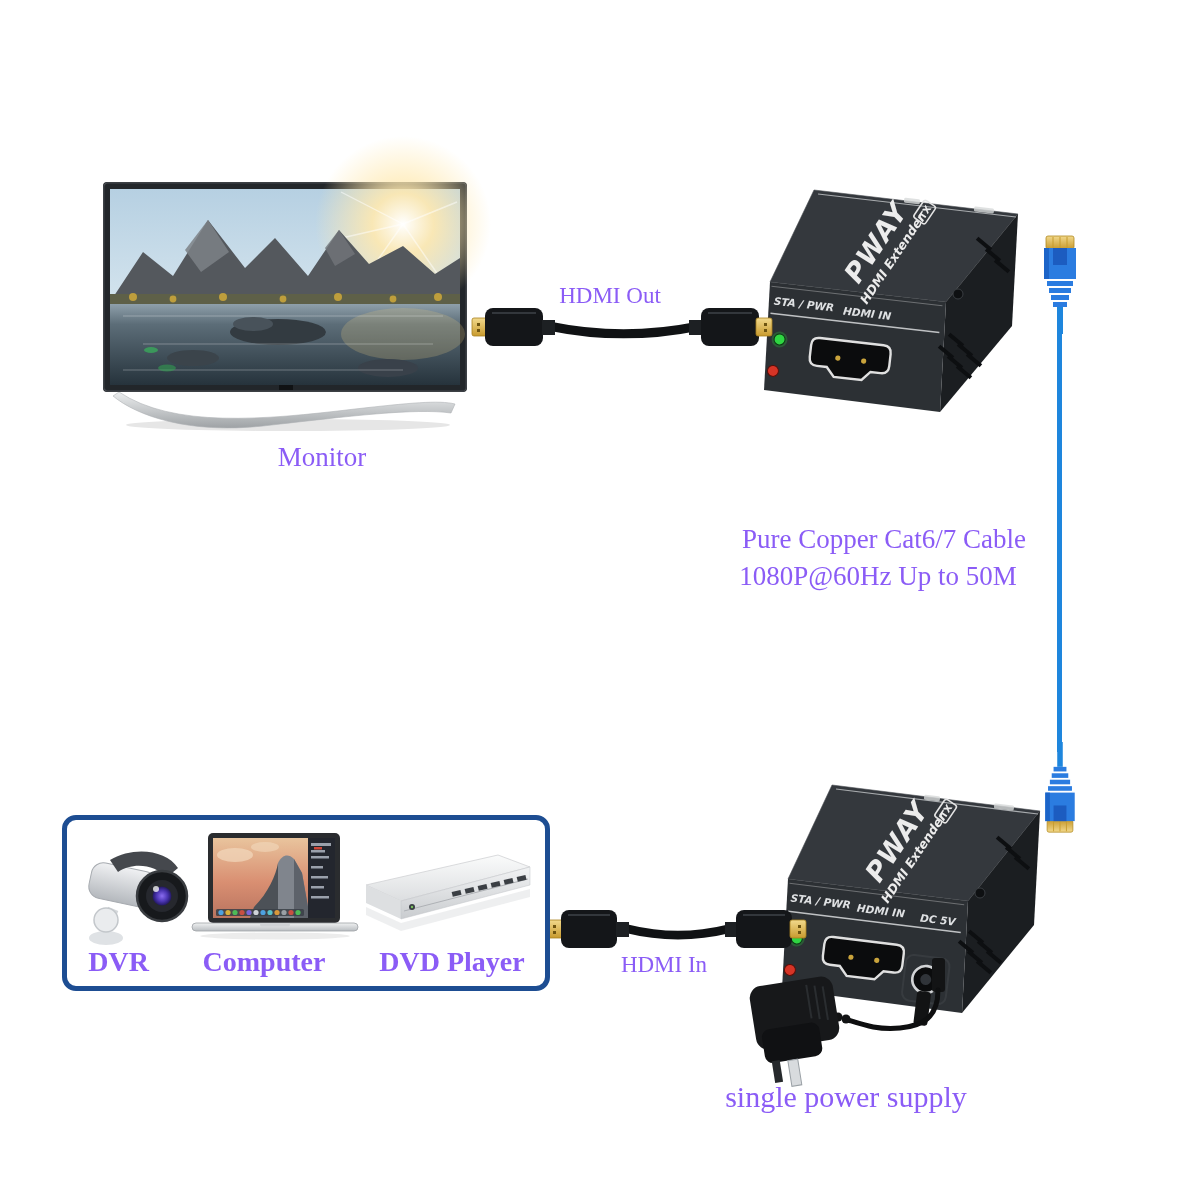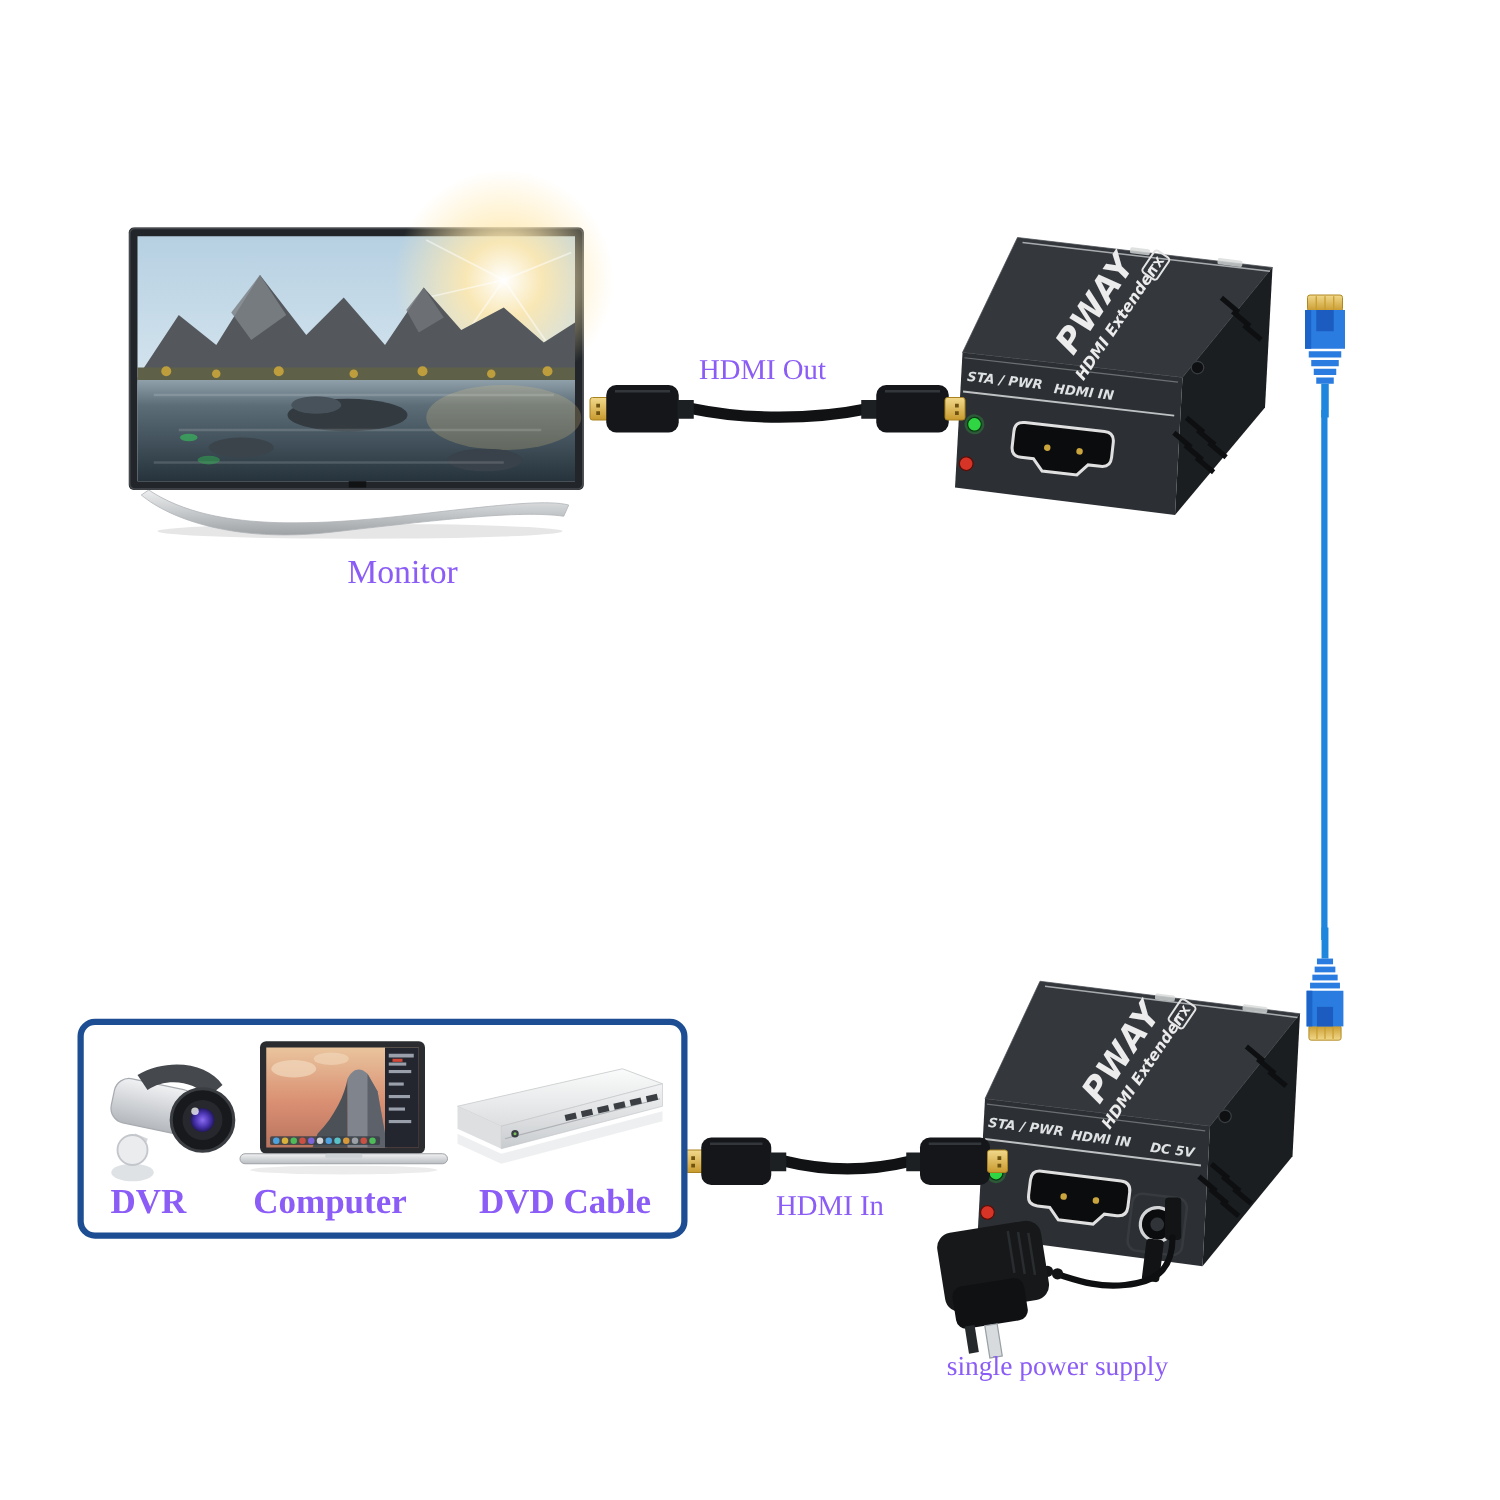--- a/index.html
+++ b/index.html
@@ -156,20 +156,22 @@
     <rect x="8" y="14" width="32" height="31" fill="#2b7ce0"></rect>
     <rect x="8" y="14" width="5" height="31" fill="#1c64c8"></rect>
     <rect x="17" y="14" width="14" height="17" fill="#1c5cc0"></rect>
     <rect x="11" y="47" width="26" height="5" fill="#2b7ce0"></rect>
     <rect x="13" y="54" width="22" height="5" fill="#2b7ce0"></rect>
     <rect x="15" y="61" width="18" height="5" fill="#2b7ce0"></rect>
     <rect x="17" y="68" width="14" height="5" fill="#2b7ce0"></rect>
     <rect x="21" y="73" width="6" height="27" fill="#1e86dd"></rect>
   </svg>
 
+  <div class="lbl" style="left:700px;top:524px;width:368px;font-size:27px;">Pure Copper Cat6/7 Cable</div>
+  <div class="lbl" style="left:694px;top:561px;width:368px;font-size:27px;">1080P@60Hz Up to 50M</div>
 
   <svg viewBox="0 0 300 270" style="left:778px;top:775px;width:300px;height:270px">
     <polygon points="54,10 262,36 190,126 10,104" fill="#34383d" stroke="#4a4e53" stroke-width="0.6"></polygon>
     <polygon points="190,126 262,36 256,150 184,238" fill="#1b1e21"></polygon>
     <polygon points="10,104 190,126 184,238 4,214" fill="#2c3034"></polygon>
     <line x1="58" y1="14" x2="260" y2="39" stroke="#cfd2d4" stroke-width="1.2" opacity="0.75"></line>
     <rect transform="translate(154,23) rotate(7)" x="-8" y="-2.5" width="16" height="5" rx="1.5" fill="#d7d9da" opacity="0.8"></rect>
     <rect transform="translate(226,32) rotate(7)" x="-10" y="-2.5" width="20" height="5" rx="1.5" fill="#d7d9da" opacity="0.8"></rect>
     <g transform="translate(130,74) rotate(-56)" fill="#ececec">
       <text x="0" y="-4" text-anchor="middle" font-size="27" font-weight="bold" font-style="italic" letter-spacing="1">PWAY</text>
@@ -367,17 +369,17 @@
       <rect x="148" y="34" width="9" height="5" transform="rotate(-13 152 36)"></rect>
       <rect x="161" y="31" width="9" height="5" transform="rotate(-13 165 33)"></rect>
     </g>
     <g opacity="0.3">
       <polygon points="10,62 45,78 174,44 174,52 45,86 10,70" fill="#c7cacd"></polygon>
     </g>
   </svg>
 
   <div class="lbl bold" style="left:59px;top:946px;width:90px;font-size:28px;text-align:right;">DVR</div>
   <div class="lbl bold" style="left:194px;top:946px;width:140px;font-size:28px;">Computer</div>
-  <div class="lbl bold" style="left:372px;top:946px;width:160px;font-size:28px;">DVD Cable</div>
-
-  <div class="lbl" style="left:696px;top:1080px;width:300px;font-size:22px;">single power supply</div>
+  <div class="lbl bold" style="left:372px;top:946px;width:160px;font-size:28px;">DVD Player</div>
+
+  <div class="lbl" style="left:696px;top:1080px;width:300px;font-size:30px;">single power supply</div>
 
 </div>
 
 </body></html>

